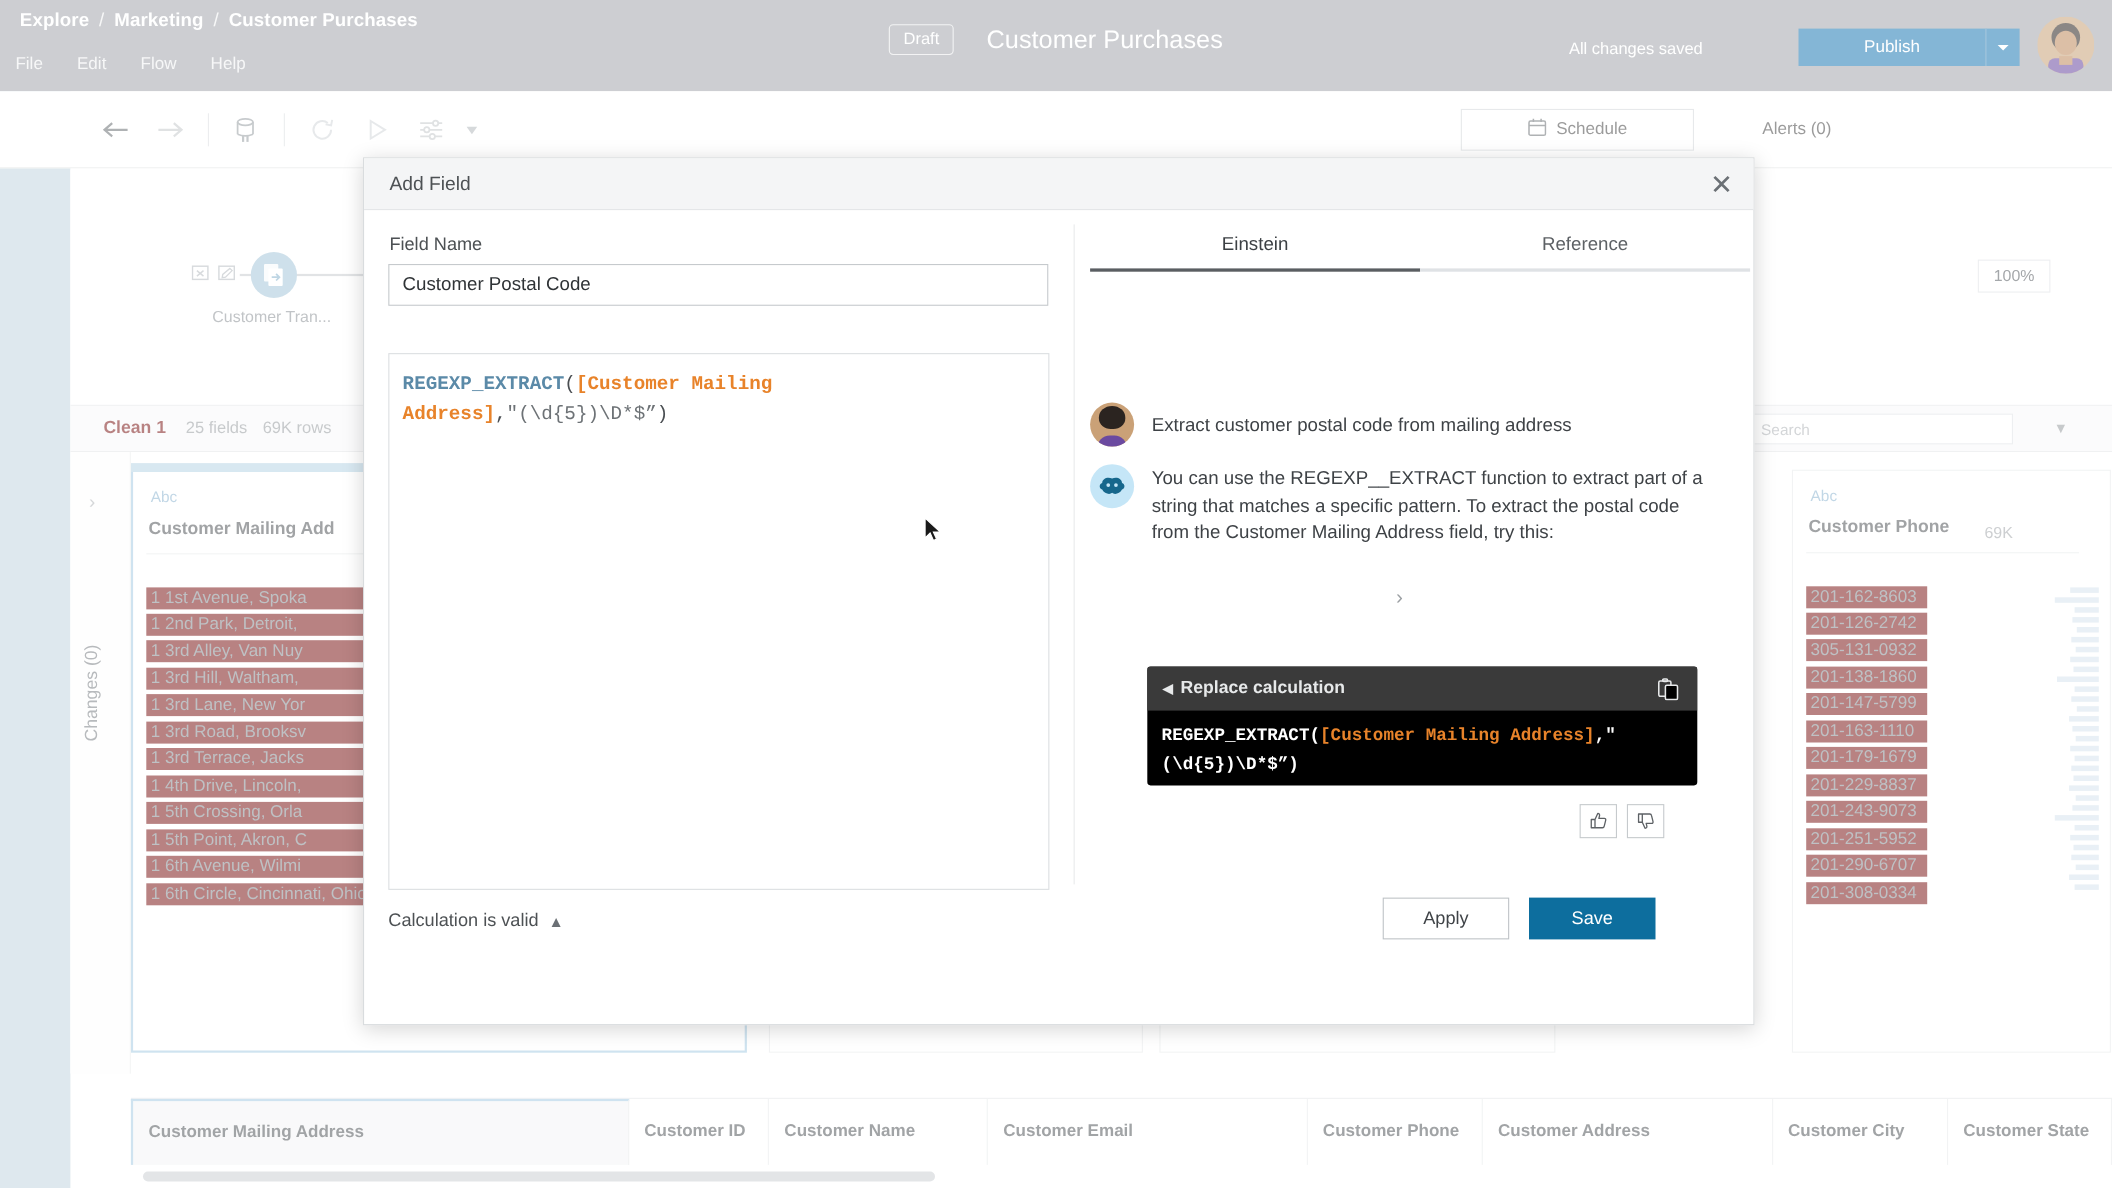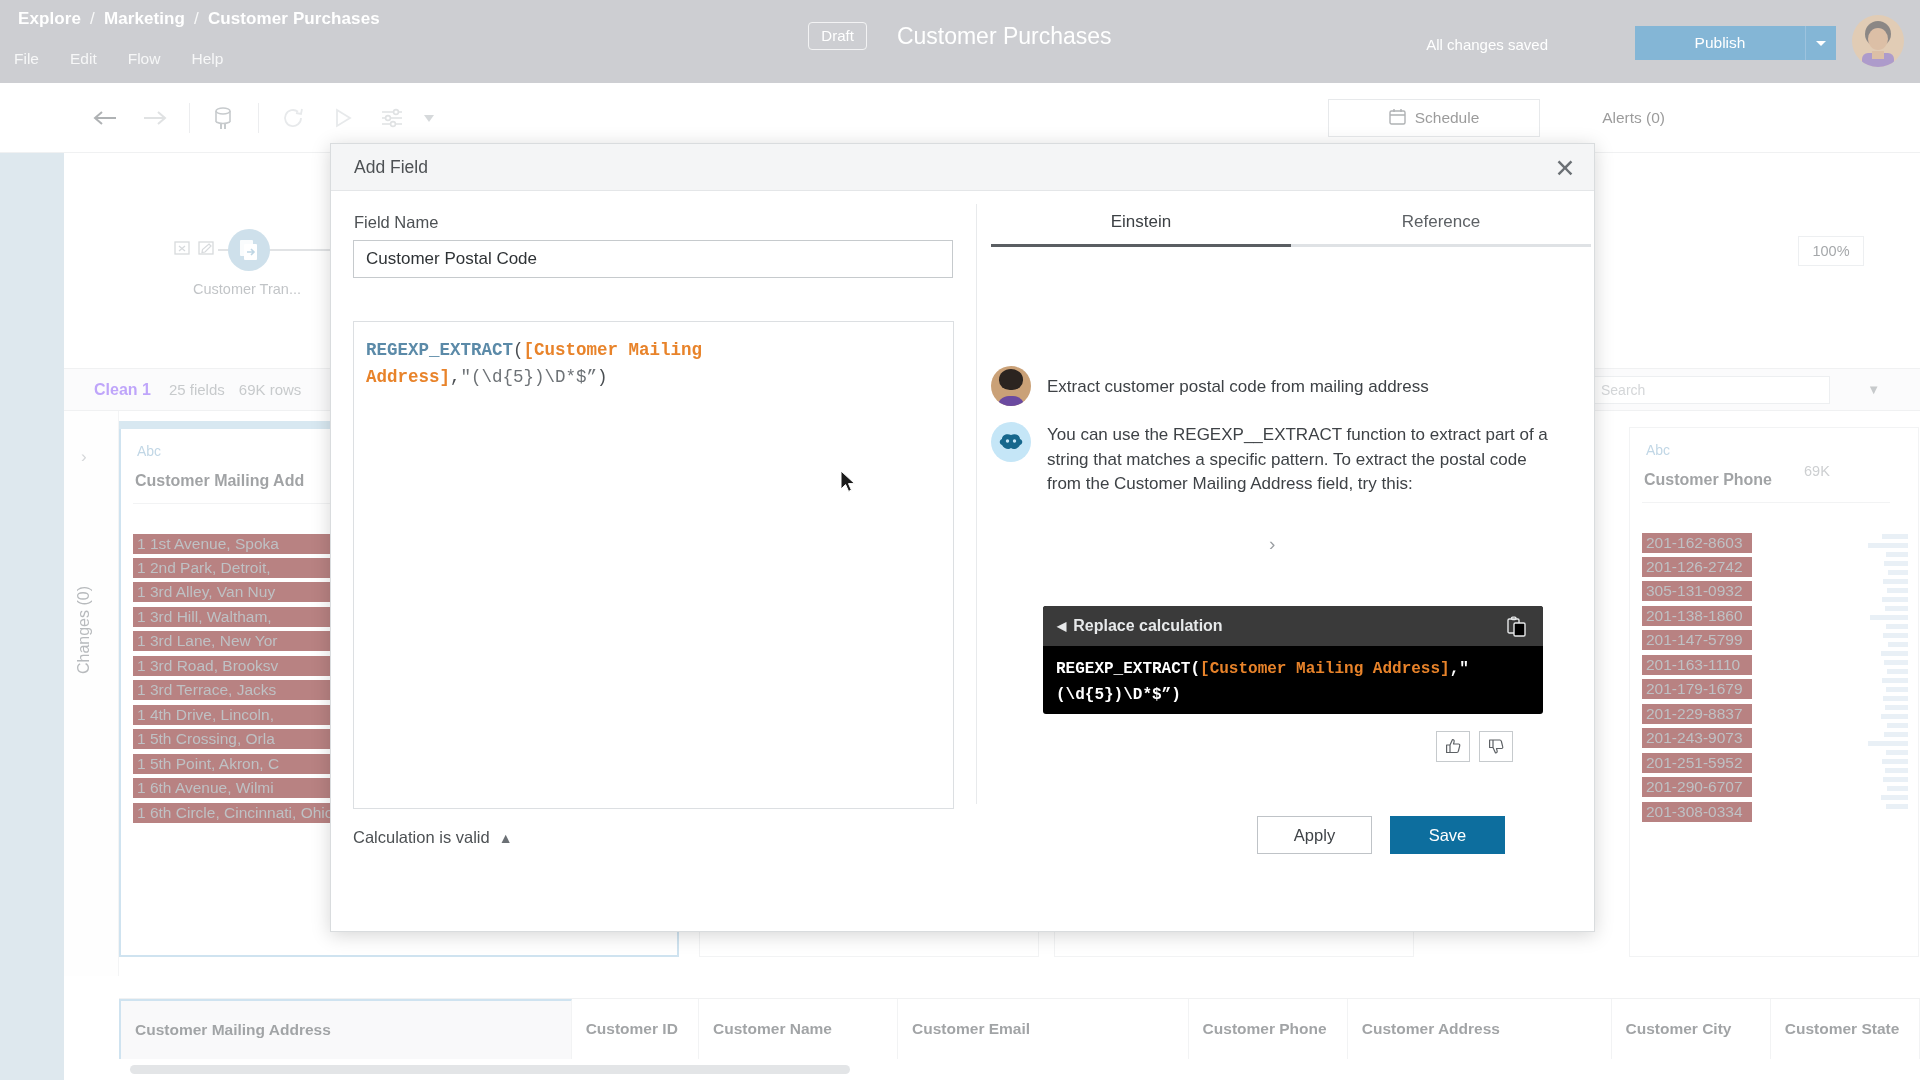--- a/index.html
+++ b/index.html
@@ -133,21 +133,21 @@
     display:flex; align-items:center; justify-content:center;
     font-size:14.5px; color:#5a5f64; cursor:pointer;
   }
 
   
   .profile-bar {
     position:absolute; left:64px; top:369px; width:1856px; height:42px;
     background:#f7f8f9; border-bottom:1px solid #e4e6e8;
     display:flex; align-items:center;
   }
-  .pb-title { margin-left:30px; font-size:16px; font-weight:bold; color:#8b5cf6; }
+  .pb-title { margin-left:30px; font-size:16px; font-weight:bold; color:#7f1d1d; }
   .pb-meta { margin-left:18px; font-size:15px; color:#9a9ea2; }
   .pb-meta2 { margin-left:14px; font-size:15px; color:#9a9ea2; }
   .pb-search {
     position:absolute; right:90px; top:7px;
     width:240px; height:28px; border:1px solid #dfe2e5; background:#fff;
     font-size:14px; color:#b0b4b8; padding-left:10px; line-height:26px;
   }
   .pb-caret { position:absolute; right:40px; top:13px; color:#9a9ea2; font-size:13px; cursor:pointer; }
 
   
@@ -175,21 +175,21 @@
   }
   .col.sel { border:2px solid #a8cde4; }
   .col-bar {
     position:absolute; left:0; top:-10px; height:8px; background:#b9d5e6;
   }
   .col-type { position:absolute; left:16px; top:14px; font-size:14px; color:#8fb6d1; }
   .col-name {
     position:absolute; left:14px; top:43px; font-size:16px; font-weight:bold; color:#54585c;
     white-space:nowrap;
   }
-  .col-count { position:absolute; top:35px; font-size:14.5px; color:#a4a8ac; }
+  .col-count { position:absolute; top:49px; font-size:14.5px; color:#a4a8ac; }
   .col-rule { position:absolute; left:12px; top:74px; height:1px; background:#e8eaec; }
   .cell {
     position:absolute; left:12px; height:20px; line-height:20px;
     font-size:15.5px; color:#8a8f94; white-space:nowrap; overflow:hidden;
     background:#7f1d1d; padding-left:4px; cursor:pointer;
   }
   .hist { position:absolute; background:#d7e4ee; height:5px; right:10px; }
 
   
   .bottom-grid {

